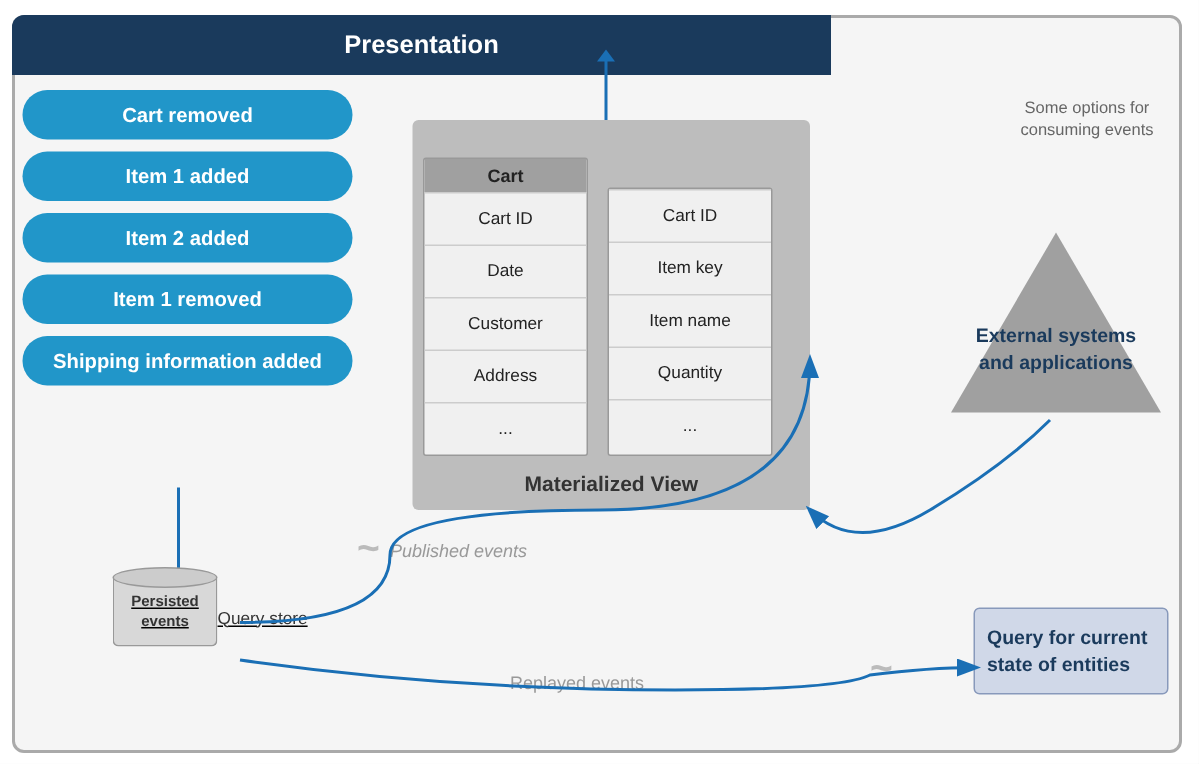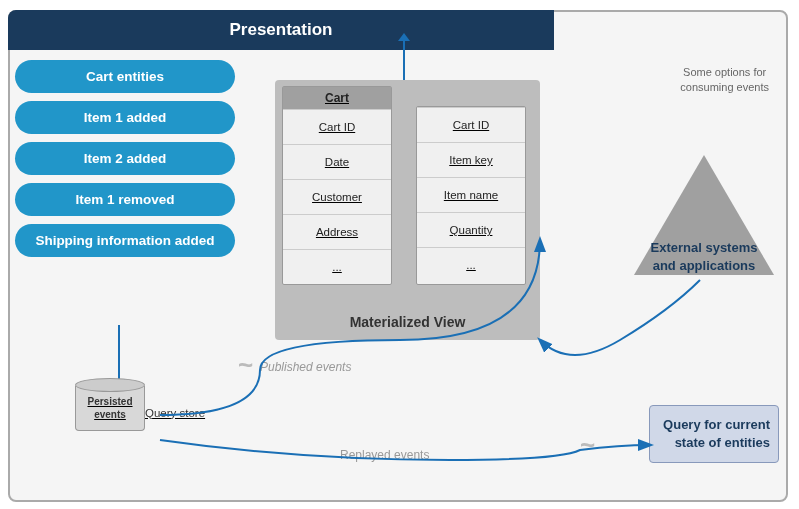--- a/index.html
+++ b/index.html
@@ -168,26 +168,25 @@
 
     .mat-view-label {
       font-size: 14px;
       font-weight: bold;
       color: #333;
       margin-bottom: 2px;
     }
 
     .tables-container {
       position: absolute;
-      top: 86px;
+      top: 105px;
       left: 282px;
       display: flex;
-      gap: 24px;
+      gap: 13px;
       width: 255px;
-      text-decoration: underline;
     }
 
     .table-box {
       background: #f0f0f0;
       border: 1px solid #999;
       border-radius: 2px;
       min-width: 110px;
     }
 
     .table-header {
@@ -248,21 +247,20 @@
       position: absolute;
       top: 60px;
       left: 50%;
       transform: translateX(-50%);
       text-align: center;
       font-weight: bold;
       font-size: 13px;
       color: #1a3a5c;
       width: 110px;
       line-height: 1.4;
-      margin-top: 24px;
     }
 
     
     .some-options-text {
       position: absolute;
       top: 65px;
       right: 30px;
       font-size: 11px;
       color: #666;
       text-align: center;
@@ -299,21 +297,21 @@
     
     .query-box {
       position: absolute;
       top: 405px;
       right: 20px;
       width: 130px;
       background: #d0d8e8;
       border: 1.5px solid #8899bb;
       border-radius: 4px;
       padding: 10px 8px;
-      text-align: right;
+      text-align: left;
       font-weight: bold;
       font-size: 13px;
       color: #1a3a5c;
       line-height: 1.4;
     }
 
     
     .svg-arrows {
       position: absolute;
       top: 0;
@@ -328,21 +326,21 @@
 
 <div class="main-container">
 
   <div class="outer-box"></div>
 
   <div class="presentation-bar">
     <span>Presentation</span>
   </div>
 
   <div class="events-column">
-    <div class="event-pill">Cart entities</div>
+    <div class="event-pill">Cart removed</div>
     <div class="event-pill">Item 1 added</div>
     <div class="event-pill">Item 2 added</div>
     <div class="event-pill">Item 1 removed</div>
     <div class="event-pill">Shipping information added</div>
   </div>
 
   <div class="arrow-down-events"></div>
 
   <div class="event-store-container">
     <div class="cylinder">

